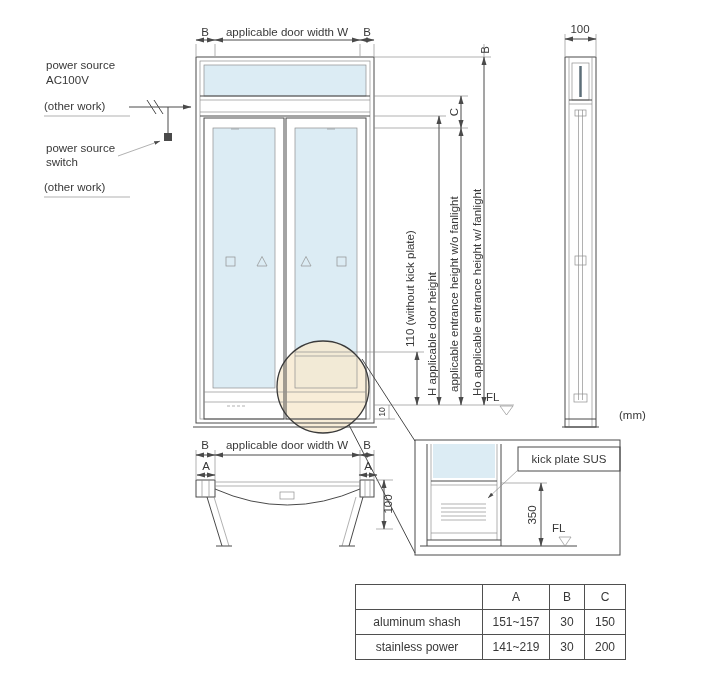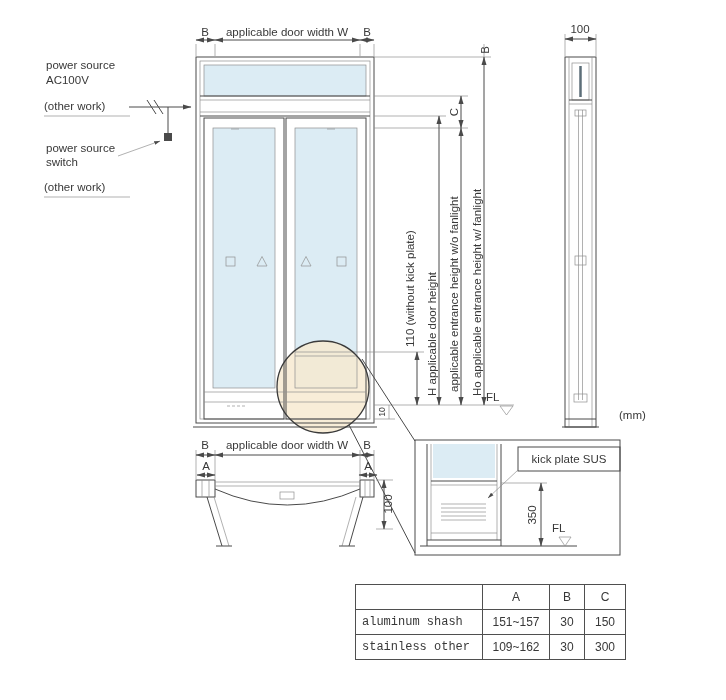--- a/index.html
+++ b/index.html
@@ -9,21 +9,21 @@
   svg text { font-family:"Liberation Sans",sans-serif; font-size:11.5px; fill:#383838; stroke:none; }
   svg text.sm { font-size:8.5px; }
   .mid { text-anchor:middle; }
   .ln { stroke:#4a4a4a; stroke-width:1; fill:none; }
   .lt { stroke:#8f8f8f; stroke-width:0.7; fill:none; }
   .glass { fill:#dcecf4; stroke:none; }
   .hl { fill:#f6e9cf; fill-opacity:0.82; stroke:none; }
   .spec { position:absolute; left:355px; top:584px; border-collapse:collapse;
           font-size:12px; color:#383838; }
   .spec td { border:1px solid #4f4f4f; height:24px; text-align:center; padding:0 6px; background:#fff; }
-  .spec td.lbl { text-align:left; width:110px; padding-right:10px;font-family:Liberation Mono, monospace; }
+  .spec td.lbl { text-align:center; width:110px; padding-right:10px; }
   .spec td.ca { width:54px; } .spec td.cb { width:22px; } .spec td.cc { width:28px; }
 </style>
 </head>
 <body>
 
 <div class="stage">
 
 <svg width="726" height="700" viewBox="0 0 726 700">
   <defs>
     <marker id="ar" viewBox="0 0 10 8" markerWidth="9" markerHeight="7" refX="9.5" refY="4" orient="auto-start-reverse">
@@ -231,21 +231,21 @@
     <td class="cb">B</td>
     <td class="cc">C</td>
   </tr>
   <tr>
     <td class="lbl">aluminum shash</td>
     <td class="ca">151~157</td>
     <td class="cb">30</td>
     <td class="cc">150</td>
   </tr>
   <tr>
-    <td class="lbl">stainless other</td>
-    <td class="ca">109~162</td>
+    <td class="lbl">stainless power</td>
+    <td class="ca">141~219</td>
     <td class="cb">30</td>
-    <td class="cc">300</td>
+    <td class="cc">200</td>
   </tr>
 </tbody>
     </table>
 
 </div>
 
 </body></html>

